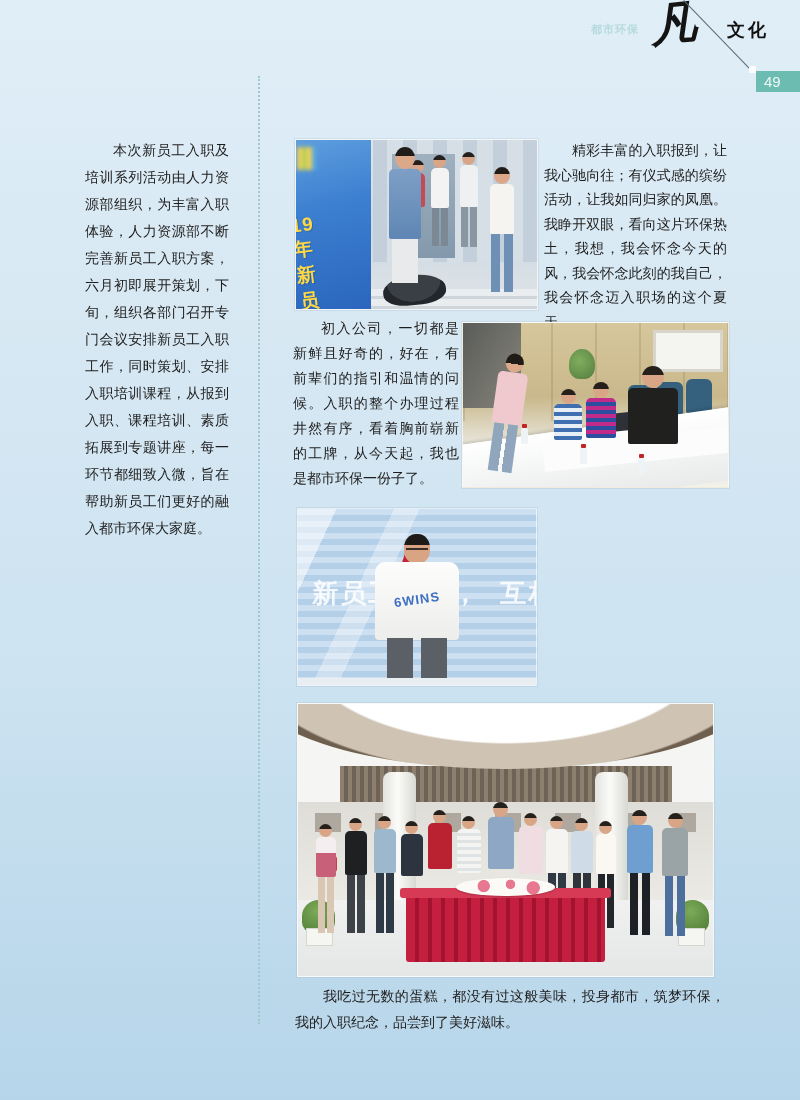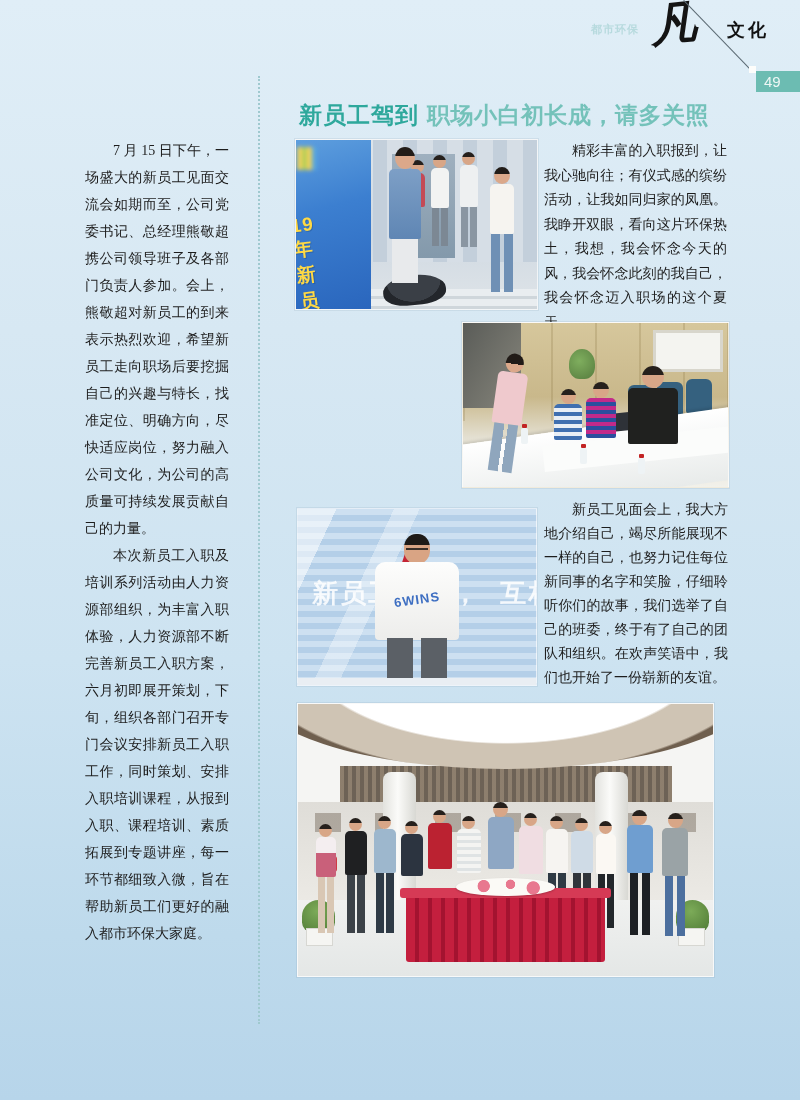--- a/index.html
+++ b/index.html
@@ -134,28 +134,24 @@
 
   <div class="brand-watermark">都市环保</div>
   <div class="calligraphy">凡</div>
   <div class="diag-line"></div>
   <div class="section-label">文化</div>
   <div class="corner-dot"></div>
   <div class="pagenum-box">
     <span>49</span>
   </div>
 
-  <div class="article-title">
-    <span class="hl">新员工驾到</span><span class="rest">职场小白初长成，请多关照</span>
-  </div>
 
   <div class="dotted-sep"></div>
 
   <div class="leftcol">
-    <p>7 月 15 日下午，一场盛大的新员工见面交流会如期而至，公司党委书记、总经理熊敬超携公司领导班子及各部门负责人参加。会上，熊敬超对新员工的到来表示热烈欢迎，希望新员工走向职场后要挖掘自己的兴趣与特长，找准定位、明确方向，尽快适应岗位，努力融入公司文化，为公司的高质量可持续发展贡献自己的力量。</p>
     <p>本次新员工入职及培训系列活动由人力资源部组织，为丰富入职体验，人力资源部不断完善新员工入职方案，六月初即展开策划，下旬，组织各部门召开专门会议安排新员工入职工作，同时策划、安排入职培训课程，从报到入职、课程培训、素质拓展到专题讲座，每一环节都细致入微，旨在帮助新员工们更好的融入都市环保大家庭。</p>
   </div>
 
   <div class="photo p1">
     <div class="p1-glass"></div>
     <div class="p1-door"></div>
     <div class="p1-sign">
       <div class="p1-smear"></div>
       <div class="p1-signtext">19年新员工</div>
     </div>
@@ -187,20 +183,23 @@
       <div class="torso" style="width:24px;height:50px;background:#f6f4f0;"></div>
       <div class="legs" style="width:22px;height:58px;background:linear-gradient(90deg,#6f90b5 0 42%,transparent 42% 58%,#6f90b5 58%);"></div>
     </div>
     <div class="p1-umbrella"></div>
   </div>
 
   <div class="tblock tb1">
     <p>精彩丰富的入职报到，让我心驰向往；有仪式感的缤纷活动，让我如同归家的凤凰。我睁开双眼，看向这片环保热土，我想，我会怀念今天的风，我会怀念此刻的我自己，我会怀念迈入职场的这个夏天。</p>
   </div>
 
+  <div class="tblock tb2">
+    <p>初入公司，一切都是新鲜且好奇的，好在，有前辈们的指引和温情的问候。入职的整个办理过程井然有序，看着胸前崭新的工牌，从今天起，我也是都市环保一份子了。</p>
+  </div>
 
   <div class="photo p2">
     <div class="p2-panels"></div>
     <div class="p2-dark"></div>
     <div class="p2-board"></div>
     <div class="p2-plant"></div>
     <div class="p2-chair" style="right:6%;top:34%;"></div>
     <div class="p2-chair" style="right:17%;top:36%;"></div>
     <div class="p2-chair" style="right:28%;top:38%;"></div>
     <div class="p2-table"></div>
@@ -242,23 +241,20 @@
       <div class="p3-mic"></div>
       <div class="p3-head"></div>
       <div class="p3-glasses"></div>
       <div class="p3-shirt"></div>
       <div class="p3-shirttext">6WINS</div>
       <div class="p3-pants"></div>
     </div>
     <div class="p3-floor"></div>
   </div>
 
-  <div class="tblock tb3">
-    <p>新员工见面会上，我大方地介绍自己，竭尽所能展现不一样的自己，也努力记住每位新同事的名字和笑脸，仔细聆听你们的故事，我们选举了自己的班委，终于有了自己的团队和组织。在欢声笑语中，我们也开始了一份崭新的友谊。</p>
-  </div>
 
   <div class="photo p4">
     <div class="p4-ceiling">
       <div class="p4-slats"></div>
       <div class="p4-arc"></div>
     </div>
     <div class="p4-wall"></div>
     <div class="p4-frames"></div>
     <div class="p4-col" style="left:20.5%;"></div>
     <div class="p4-col" style="left:71.5%;"></div>
@@ -328,14 +324,17 @@
 
     <div class="p4-table" style="z-index:3;"></div>
     <div class="p4-tabletop" style="z-index:3;"></div>
     <div class="p4-cake" style="z-index:4;"></div>
     <div class="p4-plant" style="left:1%;"></div>
     <div class="p4-pot" style="left:2%;"></div>
     <div class="p4-plant" style="right:1%;"></div>
     <div class="p4-pot" style="right:2%;"></div>
   </div>
 
+  <div class="caption">
+    <p>我吃过无数的蛋糕，都没有过这般美味，投身都市，筑梦环保，我的入职纪念，品尝到了美好滋味。</p>
+  </div>
 
 </div>
 
 </body></html>

